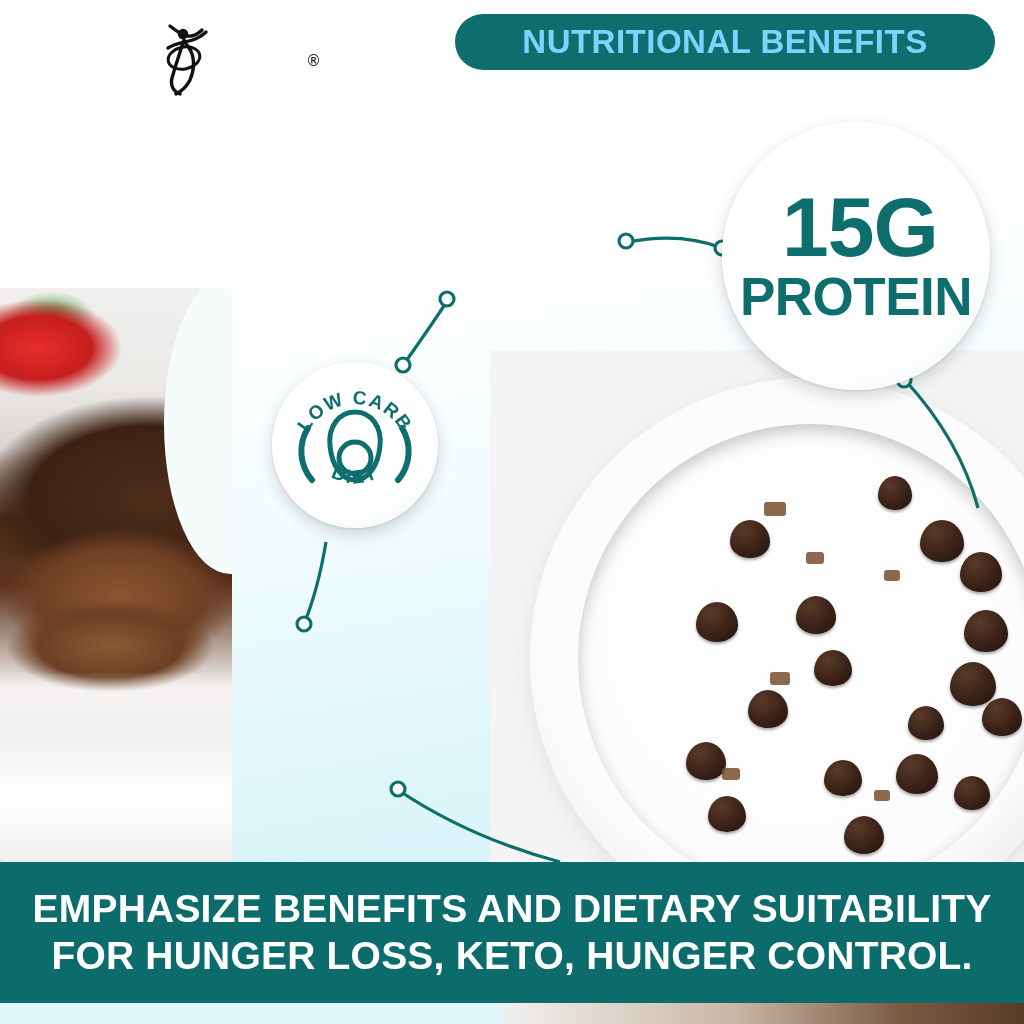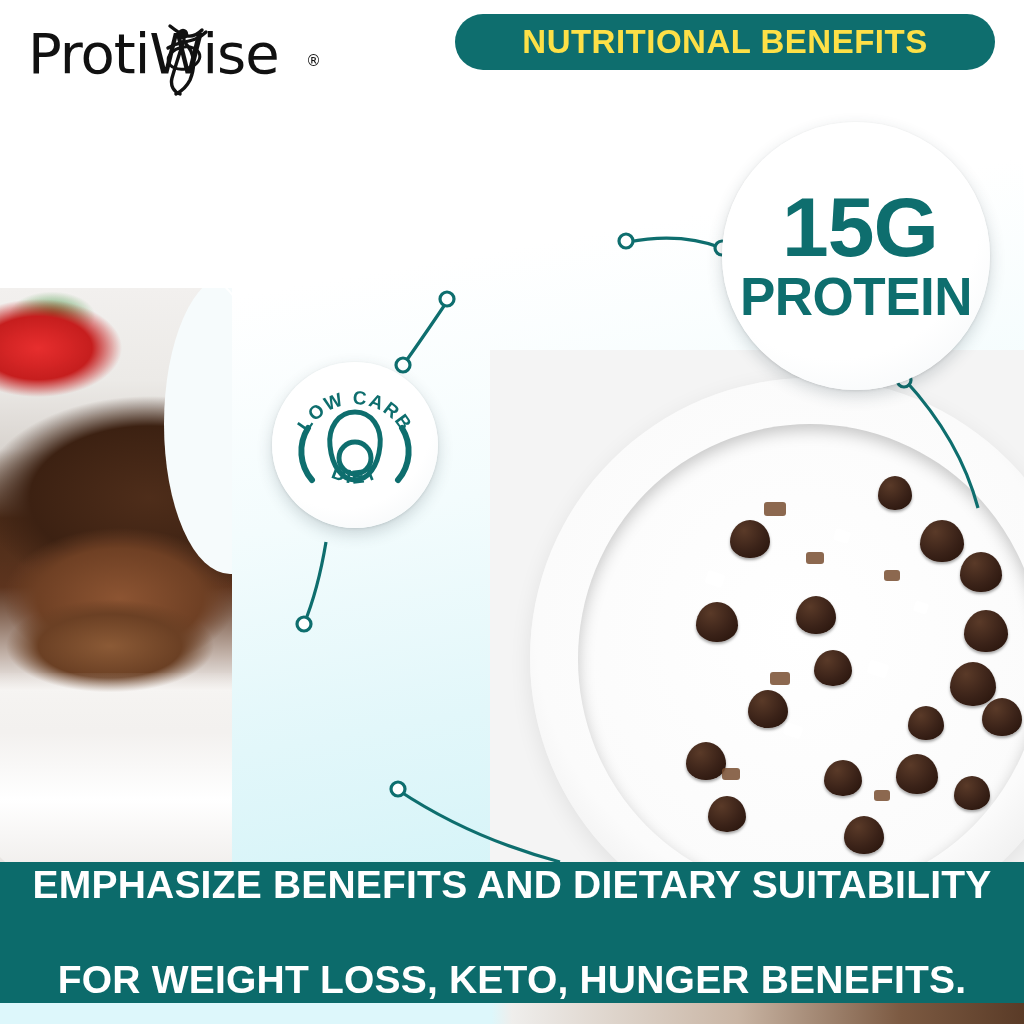--- a/index.html
+++ b/index.html
@@ -26,21 +26,21 @@
   }
   #logo svg{position:absolute;left:122px;top:0px;}
 
   
   #header-pill{
     position:absolute;left:455px;top:14px;width:540px;height:56px;
     background:#0e6e6e;border-radius:30px;
     display:flex;align-items:center;justify-content:center;
   }
   #header-pill .t{
-    color:#fde047;font-size:33px;font-weight:bold;letter-spacing:0.5px;
+    color:#7dd3fc;font-size:33px;font-weight:bold;letter-spacing:0.5px;
     font-family:"Liberation Sans", sans-serif;
   }
 
   
   .photo{position:absolute;overflow:hidden;}
 
   #photo-left{
     left:0;top:288px;width:232px;height:575px;
   }
   #photo-left .inner{
@@ -146,21 +146,21 @@
 
   #badge-lowcarb{left:272px;top:362px;width:166px;height:166px;}
 
   #badge-highprotein{left:272px;top:628px;width:166px;height:166px;}
   #badge-highprotein .lbl{font-size:21px;margin-top:4px;}
 
   
   #banner{
     position:absolute;left:0;top:862px;width:1024px;height:141px;
     background:#0c6b6b;display:flex;flex-direction:column;
-    align-items:center;justify-content:space-between;
+    align-items:center;justify-content:center;
   }
   #banner .line{
     color:#ffffff;font-size:39px;font-weight:bold;letter-spacing:0.2px;
     line-height:1.18;text-align:center;white-space:nowrap;
     font-family:"Liberation Sans", sans-serif;
   }
   #strip{
     position:absolute;left:0;top:1003px;width:1024px;height:21px;
     background:linear-gradient(90deg,#ddf7fb 0%,#ddf7fb 48%,#efeeec 50%,#c9b5a4 72%,#7c5a42 88%,#5a3b27 100%);
   }
@@ -228,21 +228,20 @@
       <circle cx="722" cy="248" r="7"></circle>
       <circle cx="447" cy="299" r="7"></circle>
       <circle cx="403" cy="365" r="7"></circle>
       <circle cx="304" cy="624" r="7"></circle>
       <circle cx="904" cy="380" r="7"></circle>
       <circle cx="398" cy="789" r="7"></circle>
     </g>
   </svg>
 
   <div id="logo">
-    <span class="word">ProtiWise</span>
     <span class="reg">®</span>
     <svg width="74" height="78" viewBox="0 0 74 78">
       <circle cx="33" cy="16" r="5.2" fill="#111"></circle>
       <path d="M20 8 C30 16 40 24 52 12" stroke="#111" stroke-width="3.4" fill="none" stroke-linecap="round"></path>
       <path d="M18 30 C30 22 44 26 56 14" stroke="#111" stroke-width="3.4" fill="none" stroke-linecap="round"></path>
       <path d="M34 22 C30 34 26 46 22 60 C20 68 24 74 30 76" stroke="#111" stroke-width="3.4" fill="none" stroke-linecap="round"></path>
       <path d="M36 26 C44 34 46 48 40 62 C36 70 30 74 26 76" stroke="#111" stroke-width="3.4" fill="none" stroke-linecap="round"></path>
       <ellipse cx="34" cy="40" rx="16" ry="11" stroke="#111" stroke-width="3" fill="none" transform="rotate(-12 34 40)"></ellipse>
     </svg>
   </div>
@@ -272,18 +271,18 @@
       <path d="M28 58 A44 44 0 0 0 32 110" stroke="#0e6e6e" stroke-width="6" fill="none" stroke-linecap="round"></path>
       <path d="M122 58 A44 44 0 0 1 118 110" stroke="#0e6e6e" stroke-width="6" fill="none" stroke-linecap="round"></path>
       <path d="M75 42 C92 42 102 58 100 76 C98 96 88 110 75 110 C62 110 52 96 50 76 C48 58 58 42 75 42 Z" stroke="#0e6e6e" stroke-width="5" fill="none"></path>
       <circle cx="75" cy="88" r="16" stroke="#0e6e6e" stroke-width="5" fill="none"></circle>
     </svg>
   </div>
 
 
   <div id="banner">
     <div class="line">EMPHASIZE BENEFITS AND DIETARY SUITABILITY</div>
-    <div class="line">FOR WEIGHT LOSS, KETO, HUNGER BENEFITS.</div>
+    <div class="line">FOR HUNGER LOSS, KETO, HUNGER CONTROL.</div>
   </div>
 
   <div id="strip"></div>
 
 </div>
 
 </body></html>

